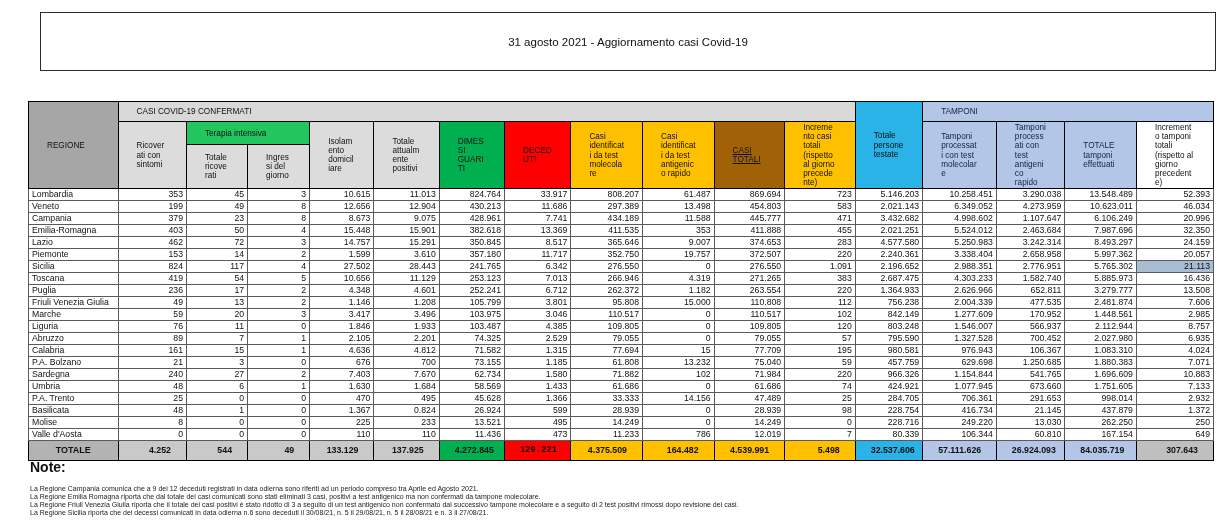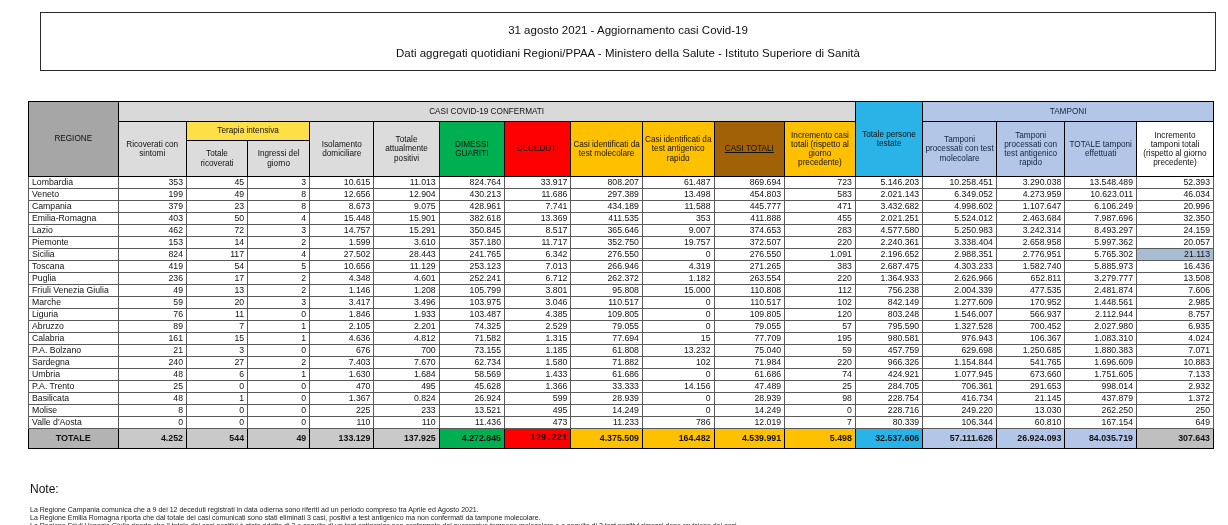--- a/index.html
+++ b/index.html
@@ -6,59 +6,58 @@
   body{width:1228px;height:525px;background:#ffffff;position:relative;
        font-family:"Liberation Sans",sans-serif;color:#111;}
   .title-box{position:absolute;left:40px;top:12px;width:1174px;height:57px;
        border:1px solid #2b2b2b;display:flex;flex-direction:column;
        justify-content:space-evenly;text-align:center;}
   .title-line{font-size:11.5px;color:#101010;}
   table.covid{position:absolute;left:28px;top:101px;width:1186px;
        border-collapse:collapse;table-layout:fixed;}
   .covid th,.covid td{border:1px solid #4d4d4d;overflow:hidden;}
   .covid thead th{border:1px solid #000;font-weight:normal;font-size:8.2px;
-       line-height:1.12;padding:1px 2px;text-align:center;vertical-align:middle;
+       line-height:1.12;padding:1px 18px;text-align:left;vertical-align:middle;
        white-space:normal;word-wrap:break-word;}
   .h-banner{background:#d9d9d9;font-weight:bold;font-size:9.5px;height:17px;}
   .h-banner-tamponi{background:#b4c6e7;font-weight:bold;font-size:9.5px;color:#10243e;}
   .h-regione{background:#a6a6a6;font-weight:bold;font-size:9px;}
   .h-sub{background:#dcdcdc;}
-  .h-terapia{background:#fde047;height:16px;}
+  .h-terapia{background:#22c55e;height:16px;}
   .h-green{background:#00b050;font-weight:bold;}
   .h-red{background:#ff0000;font-weight:bold;}
   .h-yellow{background:#ffc000;}
   .h-yellow-b{background:#a16207;font-weight:bold;text-decoration:underline;}
   .h-cyan{background:#29b3e6;}
   .h-peri{background:#b4c6e7;color:#10243e;}
   .h-white{background:#ffffff;}
   .row3{height:36px;}
   .covid tbody td{font-size:8.7px;height:11px;line-height:11px;padding:0 3px;
        text-align:right;background:#fff;white-space:nowrap;border:1px solid #5a5a5a;}
   .covid tbody td.region{text-align:left;}
   .covid tbody td.hl{background:#a8bdd3;}
   .covid tfoot td{font-weight:bold;font-size:8.8px;height:19px;line-height:19px;
-       padding:0 3px;text-align:right;border:1px solid #000;white-space:nowrap;}
+       padding:0 15px;text-align:right;border:1px solid #000;white-space:nowrap;}
   .covid tfoot td.label{text-align:center;background:#b3b3b3;font-size:9px;}
   .total-num{background:#c9c9c9;}
   .total-green{background:#00b050;}
   .total-red{background:#ff0000;font-family:Liberation Mono, monospace;}
   .total-yellow{background:#ffc000;}
   .total-cyan{background:#29b3e6;}
   .total-peri{background:#b4c6e7;}
   .total-gray{background:#bfbfbf;}
   .notes{position:absolute;left:30px;top:459px;width:1180px;}
-  .notes-title{font-weight:normal;font-size:12px;margin-bottom:10px;margin-top:23px;}
+  .notes-title{font-weight:bold;font-size:14px;margin-bottom:10px;}
   .note-line{font-size:7px;line-height:8px;color:#1c1c1c;}
 </style>
 </head>
 <body>
 
 <div class="title-box">
   <div class="title-line">31 agosto 2021 - Aggiornamento casi Covid-19</div>
-  <div class="title-line">Dati aggregati quotidiani Regioni/PPAA - Ministero della Salute - Istituto Superiore di Sanità</div>
 </div>
 
 <table class="covid">
   <colgroup>
     <col style="width:85px">
       <col style="width:65px">
       <col style="width:58px">
       <col style="width:59px">
     <col style="width:61px">
       <col style="width:62px">

